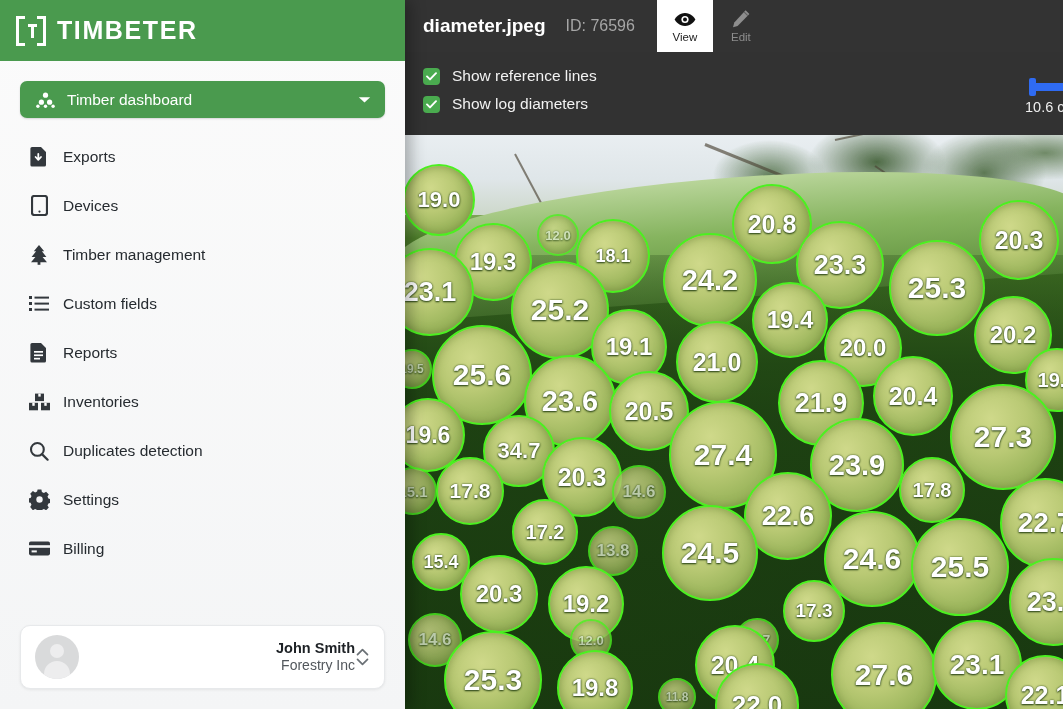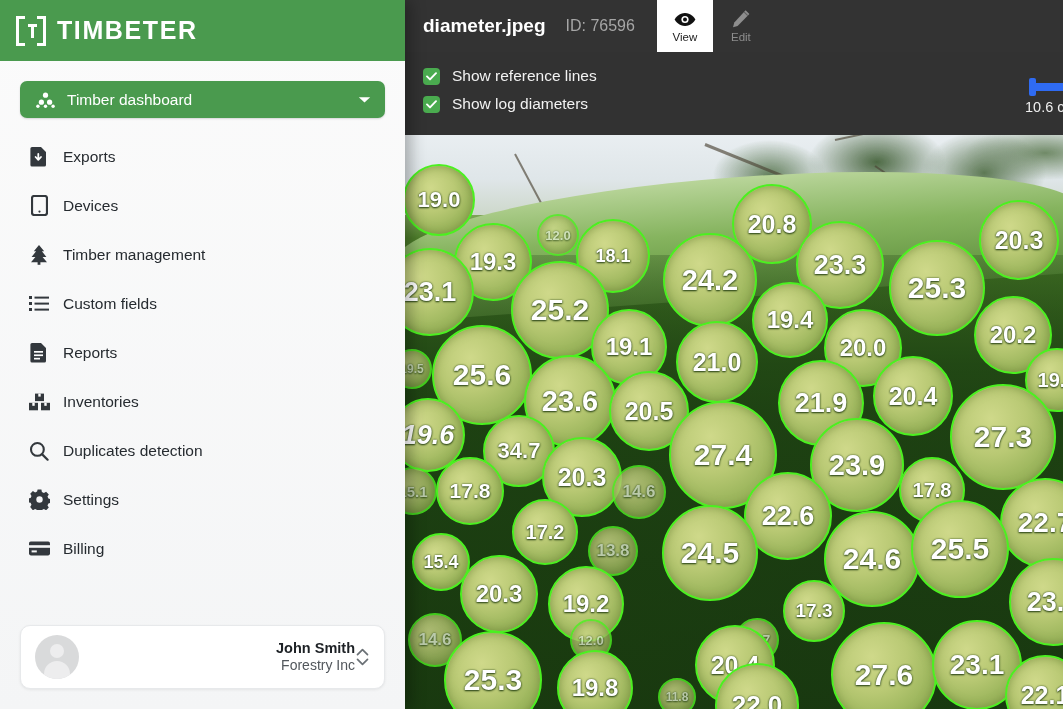--- a/index.html
+++ b/index.html
@@ -499,21 +499,21 @@
           <div class="log" style="left: 373px; top: 225px; width: 86px; height: 86px; border-color: rgb(75, 240, 32);">
             <span class="dlbl" style="font-size: 27px;">21.9</span>
           </div>
           <div class="log" style="left: 204px; top: 236px; width: 80px; height: 80px; border-color: rgb(75, 240, 32);">
             <span class="dlbl" style="font-size: 25px;">20.5</span>
           </div>
           <div class="log" style="left: 545px; top: 249px; width: 106px; height: 106px; border-color: rgb(75, 240, 32);">
             <span class="dlbl" style="font-size: 30px;">27.3</span>
           </div>
           <div class="log" style="left: -14px; top: 263px; width: 74px; height: 74px; border-color: rgb(75, 240, 32);">
-            <span class="dlbl" style="font-size: 27px; font-style: italic;">19.6</span>
+            <span class="dlbl" style="font-size: 23px;">19.6</span>
           </div>
           <div class="log" style="left: 264px; top: 266px; width: 108px; height: 108px; border-color: rgb(75, 240, 32);">
             <span class="dlbl" style="font-size: 30px;">27.4</span>
           </div>
           <div class="log" style="left: 405px; top: 283px; width: 94px; height: 94px; border-color: rgb(75, 240, 32);">
             <span class="dlbl" style="font-size: 29px;">23.9</span>
           </div>
           <div class="log" style="left: 78px; top: 280px; width: 72px; height: 72px; border-color: rgb(75, 240, 32);">
             <span class="dlbl" style="font-size: 22px;">34.7</span>
           </div>
@@ -543,21 +543,21 @@
           </div>
           <div class="log faded" style="left: 183px; top: 391px; width: 50px; height: 50px; border-color: rgb(75, 240, 32);">
             <span class="dlbl" style="font-size: 17px;">13.8</span>
           </div>
           <div class="log" style="left: 257px; top: 370px; width: 96px; height: 96px; border-color: rgb(75, 240, 32);">
             <span class="dlbl" style="font-size: 30px;">24.5</span>
           </div>
           <div class="log" style="left: 419px; top: 376px; width: 96px; height: 96px; border-color: rgb(75, 240, 32);">
             <span class="dlbl" style="font-size: 30px;">24.6</span>
           </div>
-          <div class="log" style="left: 506px; top: 365px; width: 98px; height: 98px; border-color: rgb(75, 240, 32);">
+          <div class="log" style="left: 506px; top: 383px; width: 98px; height: 98px; border-color: rgb(75, 240, 32);">
             <span class="dlbl" style="font-size: 30px;">25.5</span>
           </div>
           <div class="log" style="left: 7px; top: 398px; width: 58px; height: 58px; border-color: rgb(75, 240, 32);">
             <span class="dlbl" style="font-size: 18px;">15.4</span>
           </div>
           <div class="log" style="left: 55px; top: 420px; width: 78px; height: 78px; border-color: rgb(75, 240, 32);">
             <span class="dlbl" style="font-size: 24px;">20.3</span>
           </div>
           <div class="log" style="left: 604px; top: 423px; width: 88px; height: 88px; border-color: rgb(75, 240, 32);">
             <span class="dlbl" style="font-size: 27px;">23.4</span>

